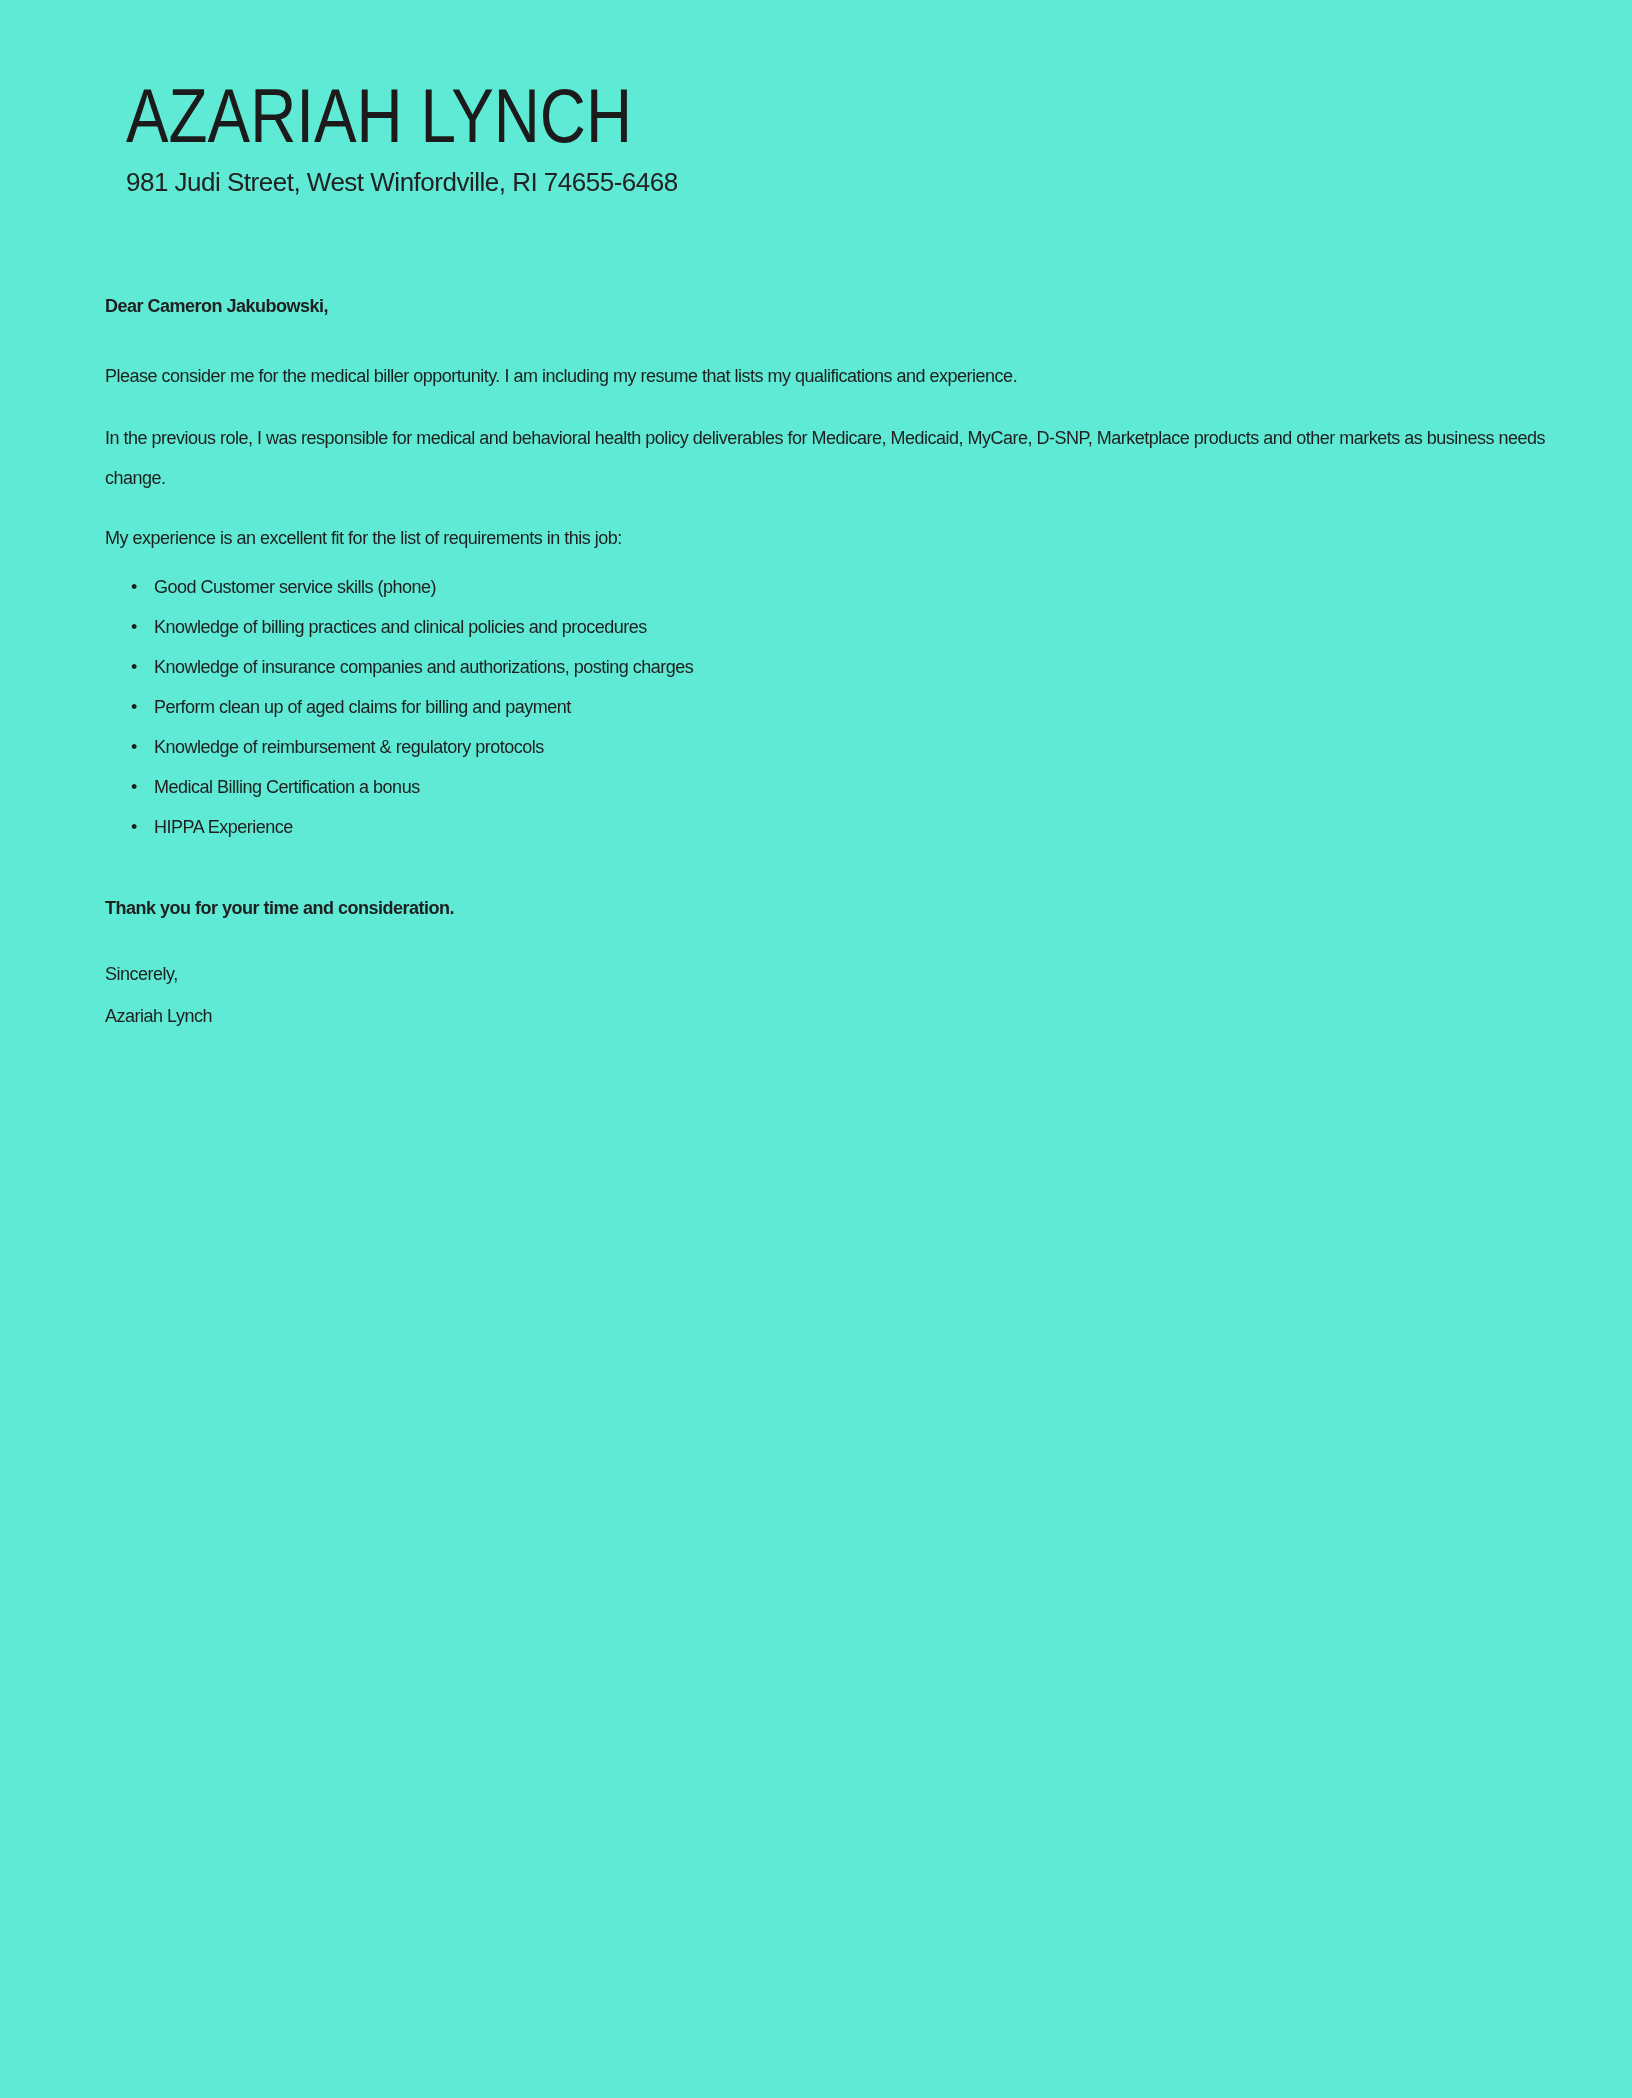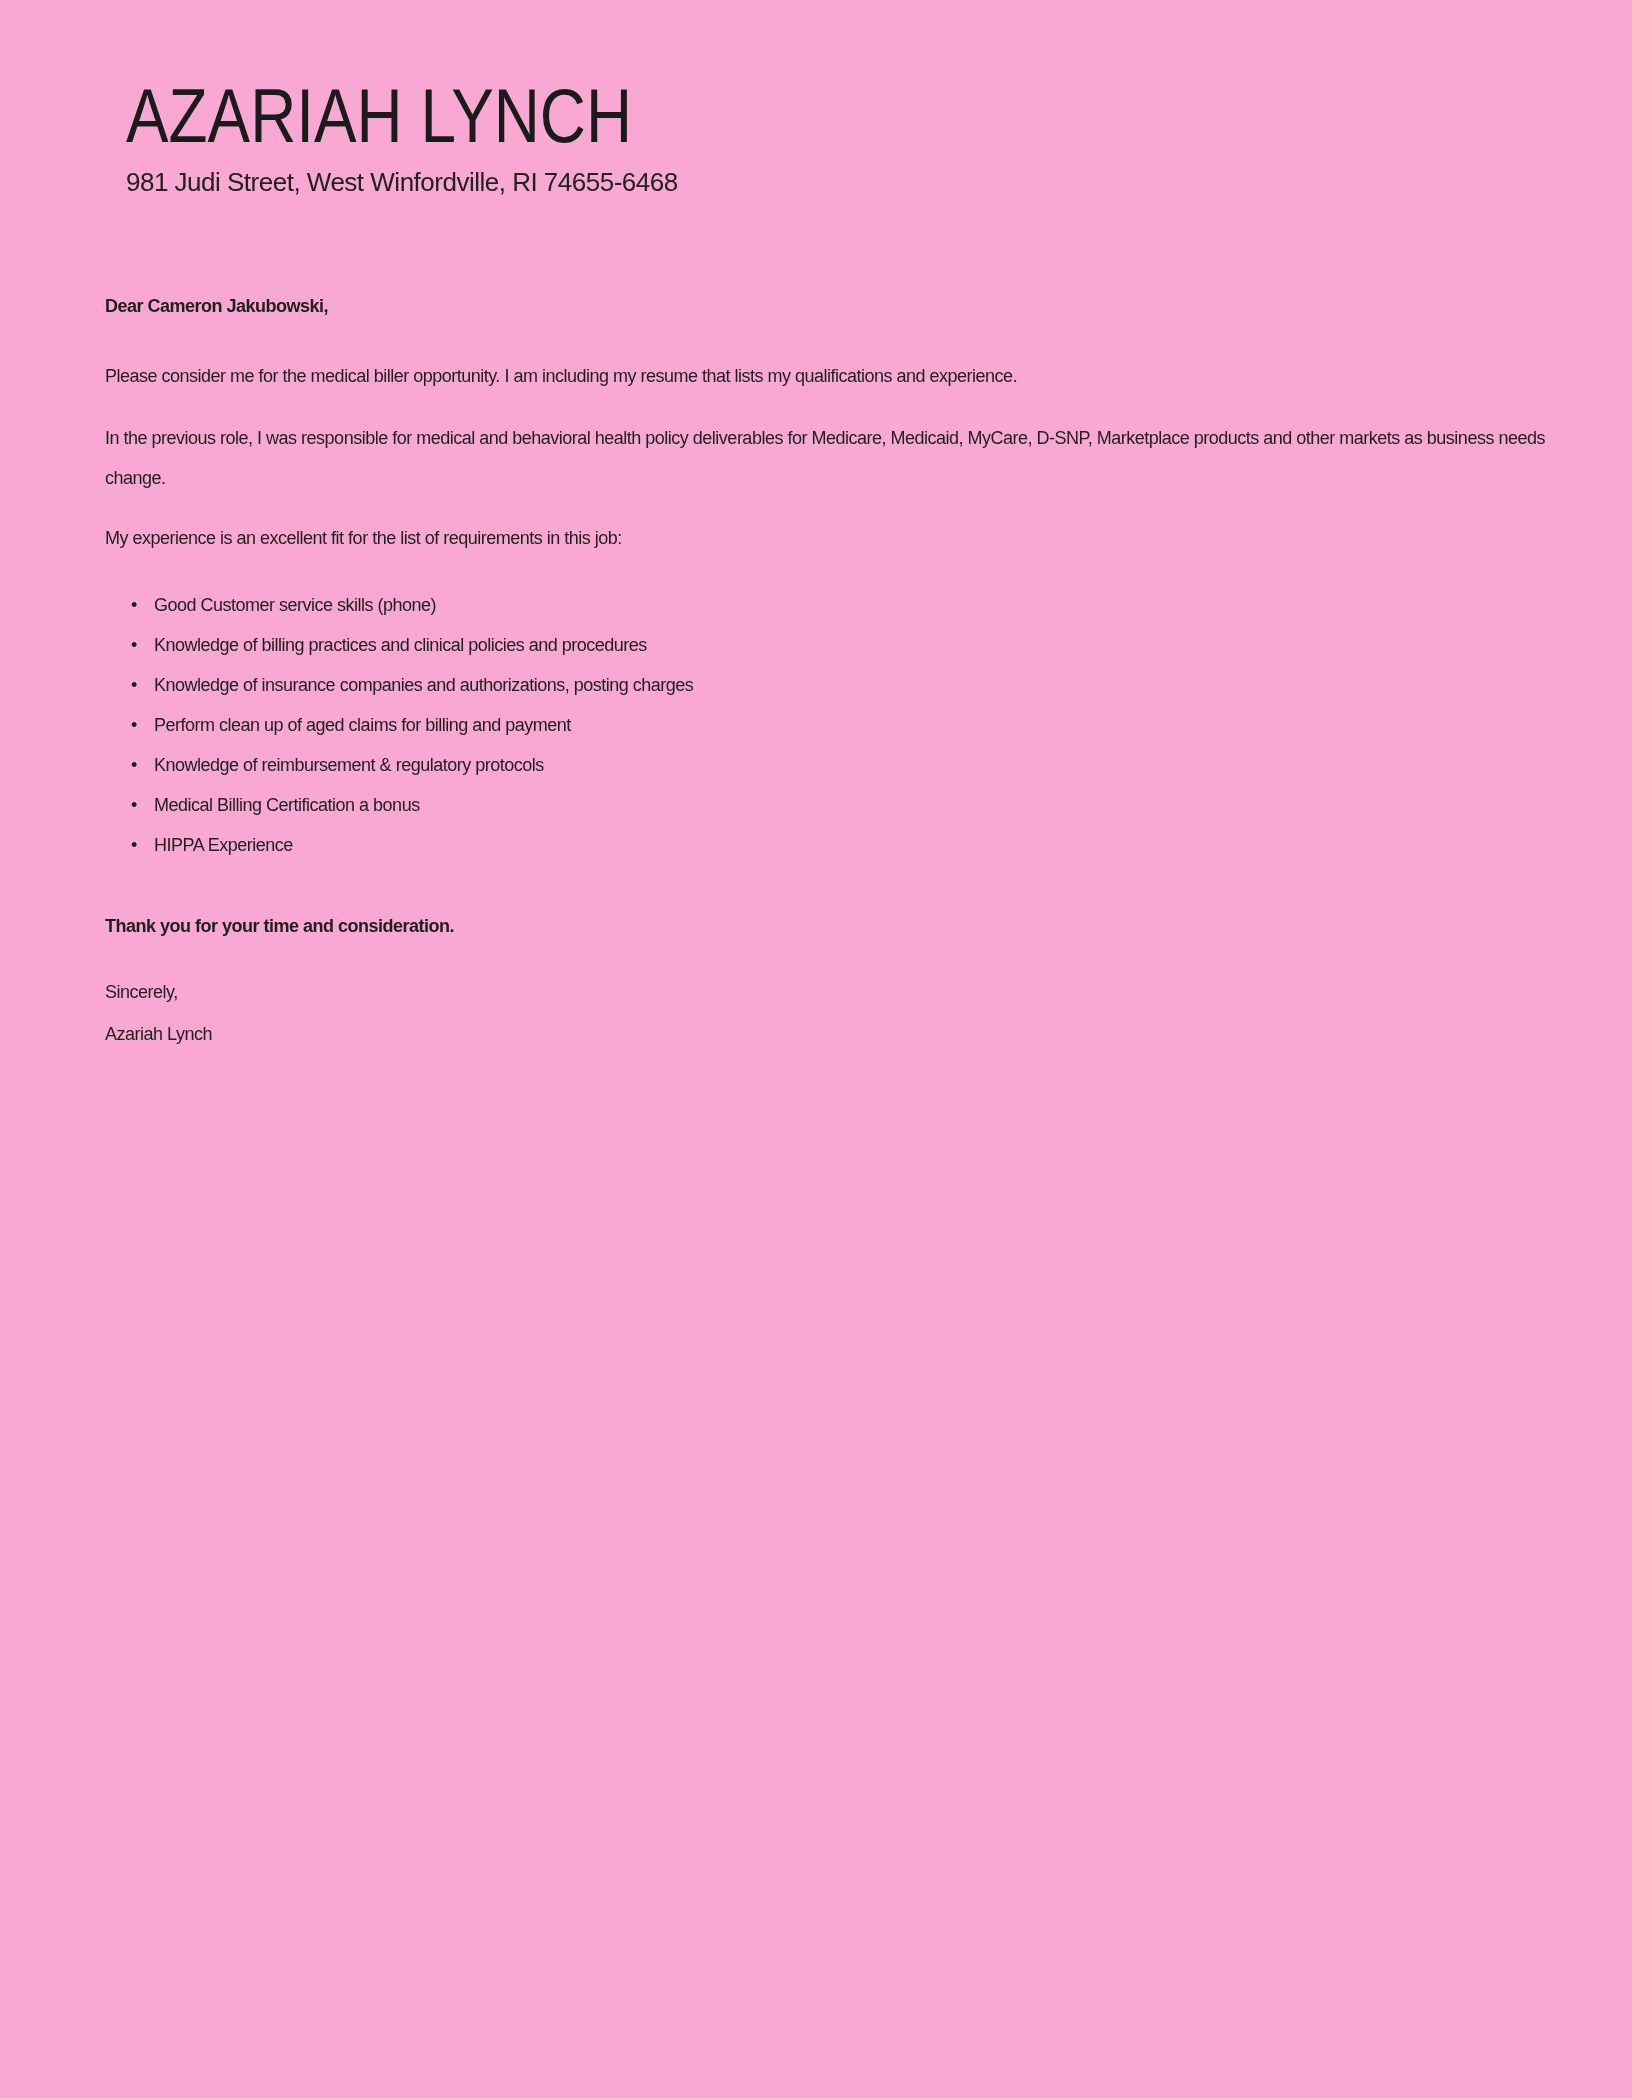--- a/index.html
+++ b/index.html
@@ -4,21 +4,21 @@
 <style>
   html, body {
     margin: 0;
     padding: 0;
     background: #ffffff;
   }
   .page {
     position: relative;
     width: 1632px;
     height: 2098px;
-    background: #f9a8d4;
+    background: #5eead4;
     font-family: "Liberation Sans", sans-serif;
     color: #1f1f1f;
     box-sizing: border-box;
     padding: 78px 70px 0 105px;
     overflow: hidden;
   }
   .letter-header {
     margin-left: 21px;
   }
   .person-name {
@@ -43,21 +43,21 @@
     font-size: 18px;
     line-height: 40px;
     letter-spacing: -0.5px;
   }
   .greeting {
     margin: 84px 0 30px 0;
     font-weight: 700;
   }
   .para { margin: 0 0 22px 0; }
   .para-previous-role { margin-bottom: 20px; }
-  .para-fit { margin-bottom: 27px; }
+  .para-fit { margin-bottom: 9px; }
   ul.requirements {
     list-style: none;
     margin: 0 0 41px 0;
     padding: 0 0 0 49px;
   }
   ul.requirements li {
     position: relative;
     line-height: 40px;
   }
   ul.requirements li::before {

